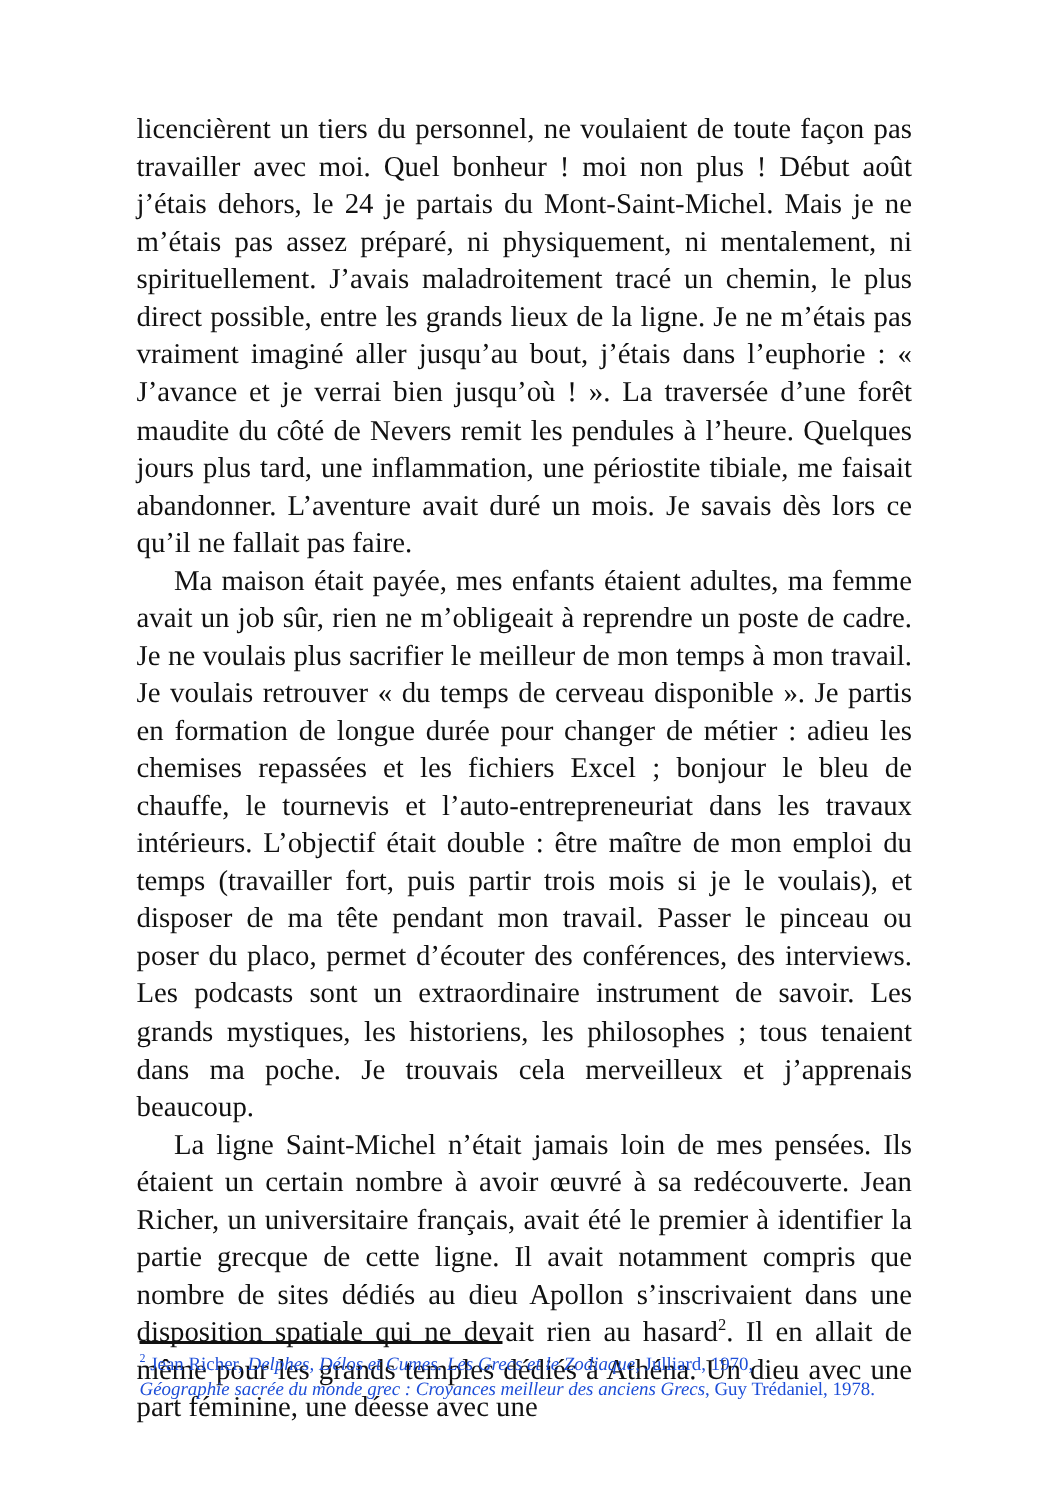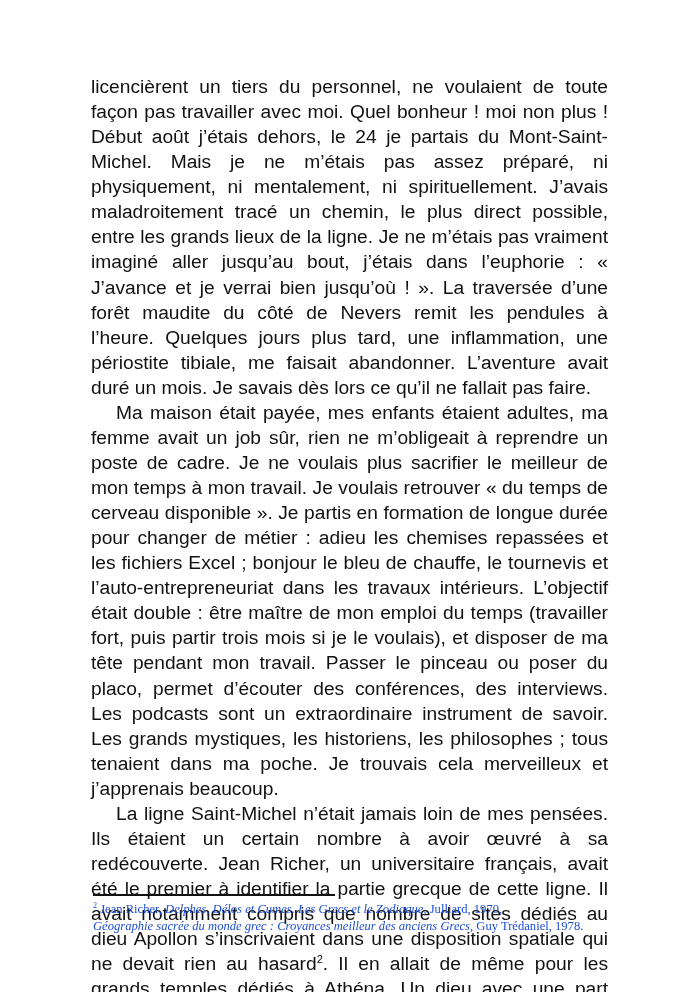--- a/index.html
+++ b/index.html
@@ -1,19 +1,19 @@
 <!DOCTYPE html>
 <html><head>
 <meta charset="utf-8">
 <style>
   html, body { margin:0; padding:0; background:#ffffff; }
   body { width:700px; height:992px; position:relative; overflow:hidden; }
   .page { position:absolute; left:91px; top:74px; width:517px; }
   .para {
-    font-family: Liberation Sans, sans-serif;
+    font-family: Liberation Serif, serif;
     font-size:19.2px; line-height:25.07px; color:#111;
     text-align:justify; margin:0; hyphens:none;
   }
   .para.indent { text-indent:25px; }
   sup { font-size:11px; line-height:0; vertical-align:super; }
   .rule { position:absolute; left:93px; top:894px; width:242px; height:1.5px; background:#111; }
   .footnote {
     position:absolute; left:93px; top:901px; width:560px;
     font-family: "Liberation Serif", "DejaVu Serif", serif;
     font-size:12.6px; line-height:16.5px; color:#1d4ed8;

